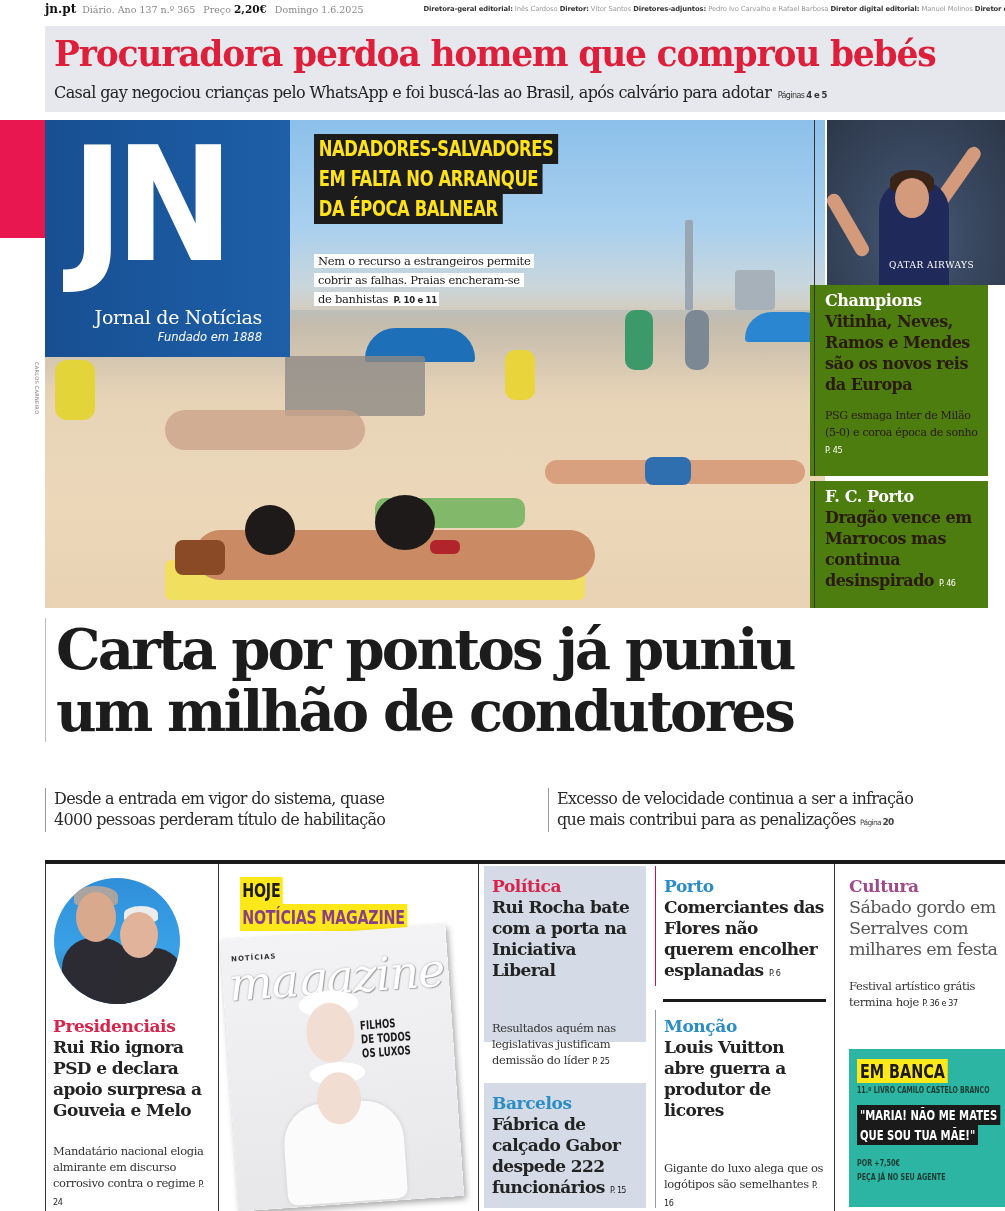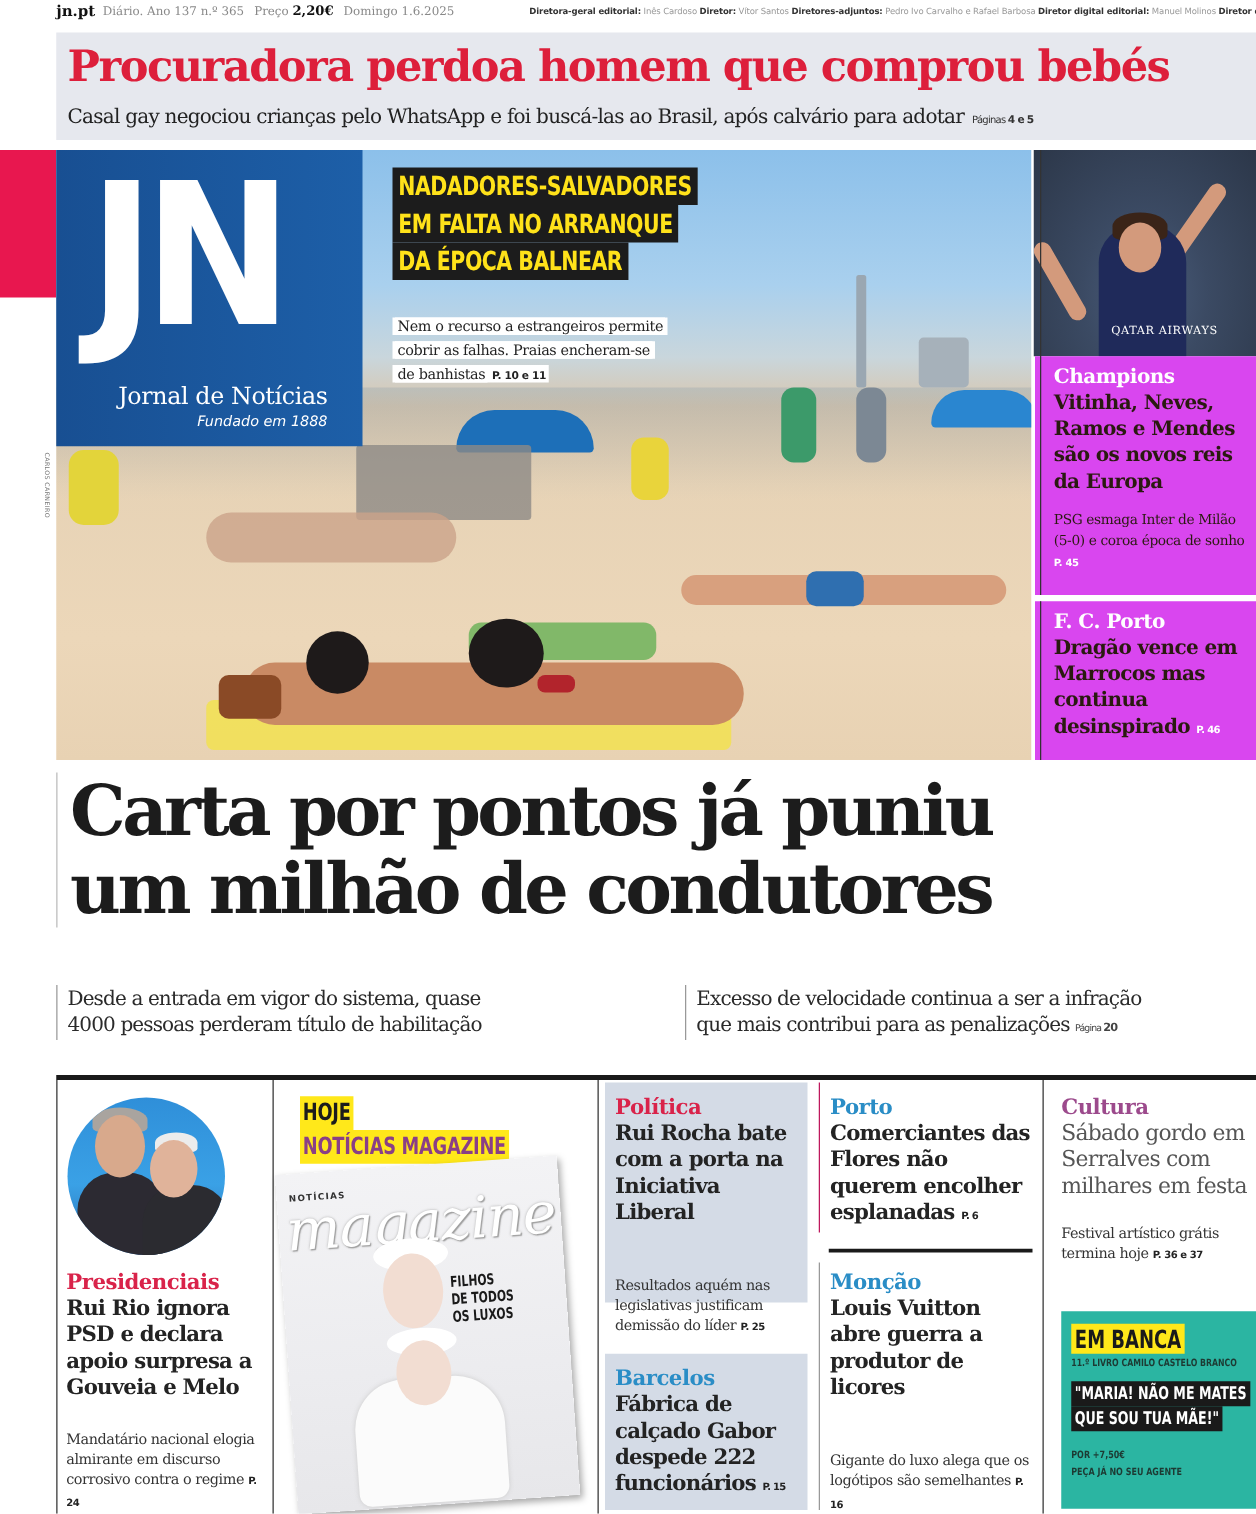--- a/index.html
+++ b/index.html
@@ -42,29 +42,29 @@
 
   
   .sport-photo { position: absolute; left: 827px; top: 120px; width: 178px; height: 165px; overflow: hidden;
     background: radial-gradient(ellipse at 50% 70%, #4a5d7c 0%, #3b4a63 40%, #2c3749 100%); }
   .sport-photo .player { position: absolute; left: 52px; top: 60px; width: 70px; height: 110px; background: #1f2a5a; border-radius: 30px 30px 0 0; }
   .sport-photo .head { position: absolute; left: 68px; top: 58px; width: 34px; height: 40px; background: #d39a7c; border-radius: 50%; }
   .sport-photo .hair { position: absolute; left: 63px; top: 50px; width: 44px; height: 22px; background: #3a2418; border-radius: 50% 50% 20% 20%; }
   .sport-photo .arm-r { position: absolute; left: 118px; top: 20px; width: 14px; height: 90px; background: #d39a7c; transform: rotate(35deg); border-radius: 7px; }
   .sport-photo .arm-l { position: absolute; left: 14px; top: 70px; width: 14px; height: 70px; background: #d39a7c; transform: rotate(-30deg); border-radius: 7px; }
   .sport-photo .sponsor { position: absolute; left: 62px; top: 140px; font-family: "DejaVu Serif", serif; font-size: 9px; color: #fff; letter-spacing: 0.5px; }
-  .orange-box { position: absolute; left: 828px; background: #d946ef; padding: 6px 6px 6px 15px; }
+  .orange-box { position: absolute; left: 810px; background: #4d7c0f; padding: 6px 6px 6px 15px; }
   .orange-box.a { top: 285px; width: 178px; height: 191px; }
   .orange-box.b { top: 481px; width: 178px; height: 127px; }
   .orange-box::before { content: ""; position: absolute; left: 4px; top: -165px; bottom: 0; width: 1px; background: #333; }
   .orange-box.b::before { top: 0; }
   .orange-box .kicker { font-family: "DejaVu Serif", serif; font-weight: bold; font-size: 16px; color: #fff; line-height: 20px; letter-spacing: -0.4px; }
   .orange-box .head { font-family: "DejaVu Serif", serif; font-weight: bold; font-size: 16px; color: #2a1a10; line-height: 21px; letter-spacing: -0.5px; }
   .orange-box .body { margin-top: 12px; font-family: "DejaVu Serif", serif; font-size: 11px; color: #2a1a10; line-height: 17px; letter-spacing: -0.3px; }
-  .pref { font-family: "DejaVu Sans", sans-serif; font-weight: bold; font-size: 8px; color: #fff; }
+  .pref { font-family: "DejaVu Sans", sans-serif; font-weight: normal; font-size: 8px; color: #fff; }
   .pref.dark { color: #222; }
 
   
   .main-head { position: absolute; left: 45px; top: 618px; width: 960px; border-left: 1px solid #bbb; padding-left: 10px; }
   .main-head .h { font-family: "DejaVu Serif", serif; font-weight: bold; font-size: 56px; line-height: 62px; color: #1c1c1c; letter-spacing: -2.8px; white-space: nowrap; }
   .decks { position: absolute; left: 45px; top: 788px; width: 960px; height: 44px; }
   .deck { position: absolute; top: 0; height: 44px; padding-left: 8px; border-left: 1px solid #999; font-family: "DejaVu Serif", serif; font-size: 16px; line-height: 21px; color: #2a2a2a; letter-spacing: -0.7px; white-space: nowrap; }
   .deck.l { left: 0; }
   .deck.r { left: 482px; margin-left: 21px; }
   .deck .pg { font-family: "DejaVu Sans", sans-serif; font-size: 7.5px; color: #444; }

